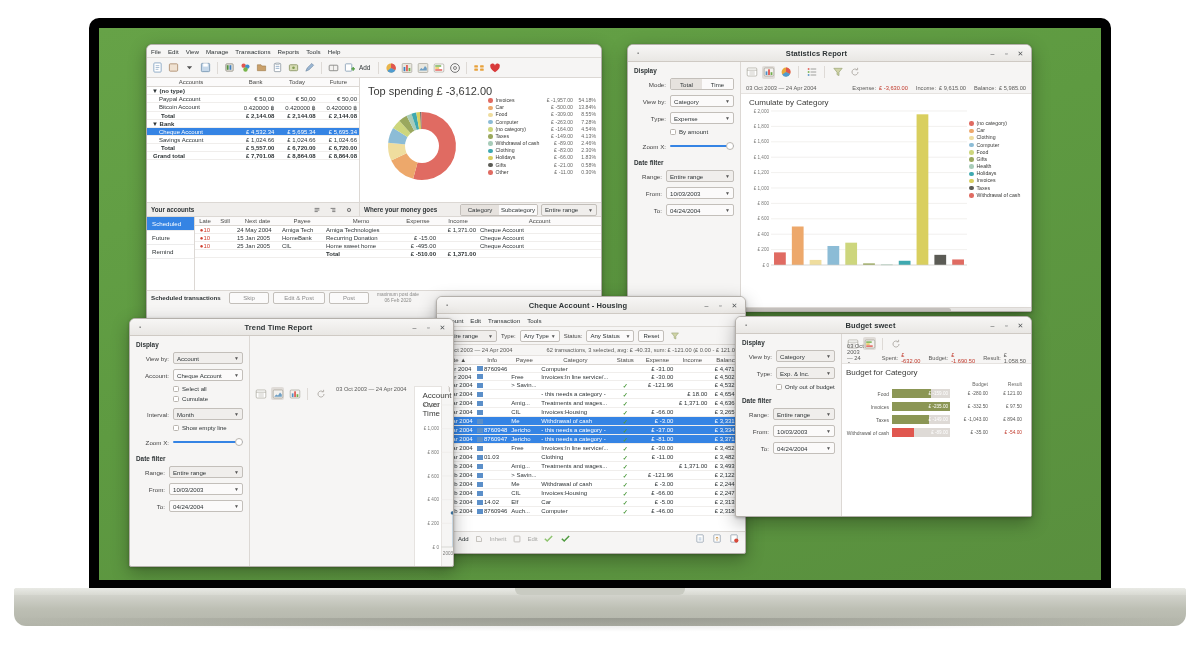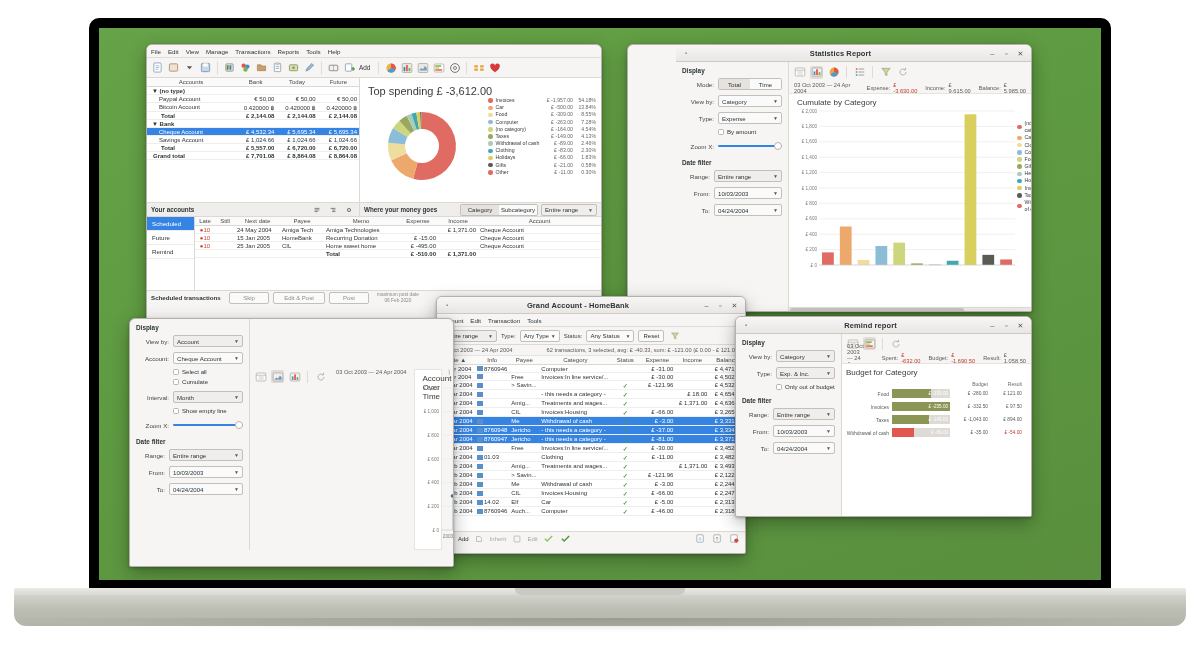--- a/index.html
+++ b/index.html
@@ -560,21 +560,21 @@
         <div class="btn" style="width:40px;">Skip</div>
         <div class="btn" style="width:52px;">Edit &amp; Post</div>
         <div class="btn" style="width:40px;">Post</div>
         <div style="margin-left:4px; text-align:center; line-height:1.1;">
           <div style="font-size:4.8px; color:#8a8a88;">maximum post date</div>
           <div style="font-size:4.8px; color:#8a8a88;">06 Feb 2020</div>
         </div>
       </div>
     </div>
 
-    <div class="win" style="left:528px; top:16px; width:405px; height:268px;padding-left:48px;">
+    <div class="win" style="left:528px; top:16px; width:405px; height:268px;">
       <div class="titlebar">
         <div class="tb-left">▪</div>
         <div class="t-title">Statistics Report</div>
         <div class="wbtns">
           <div class="wbtn">–</div>
           <div class="wbtn">▫</div>
           <div class="wbtn">✕</div>
         </div>
       </div>
       <div style="display:flex; height:250px;">
@@ -781,21 +781,21 @@
           <div class="hscroll">
               <div style="width:72%; margin-left:1px;"></div>
             </div>
         </div>
       </div>
     </div>
 
     <div class="win" style="left:337px; top:268px; width:310px; height:258px;">
       <div class="titlebar">
         <div class="tb-left">▪</div>
-        <div class="t-title">Grand Account - HomeBank</div>
+        <div class="t-title">Cheque Account - Housing</div>
         <div class="wbtns">
           <div class="wbtn">–</div>
           <div class="wbtn">▫</div>
           <div class="wbtn">✕</div>
         </div>
       </div>
       <div class="menubar">
         <span>Account</span>
         <span>Edit</span>
         <span>Transaction</span>
@@ -1061,20 +1061,29 @@
         <div class="ticon">
             <svg width="11" height="11" viewBox="0 0 12 12">
               <rect x="2" y="2" width="7" height="8" rx="0.7" fill="#fff" stroke="#8a9aa8" stroke-width="0.8"></rect>
               <circle cx="8" cy="8.2" r="2.3" fill="#d84a3a"></circle>
             </svg>
           </div>
       </div>
     </div>
 
     <div class="win" style="left:30px; top:290px; width:325px; height:249px;">
+      <div class="titlebar">
+        <div class="tb-left">▪</div>
+        <div class="t-title">Trend Time Report</div>
+        <div class="wbtns">
+          <div class="wbtn">–</div>
+          <div class="wbtn">▫</div>
+          <div class="wbtn">✕</div>
+        </div>
+      </div>
       <div style="display:flex; height:231px;">
         <div style="width:120px; border-right:1px solid #dcd8d4; padding:5px 6px;">
           <div class="panel-label" style="margin-bottom:4px;">Display</div>
           <div style="display:flex; align-items:center; gap:4px; margin-bottom:5px;">
             <div class="fld-label" style="width:33px;">View by:</div>
             <div class="combo flat" style="flex:1;">
                 <span>Account</span>
                 <span class="arr">▼</span>
               </div>
           </div>
@@ -1214,21 +1223,21 @@
           <div class="hscroll" style="margin:2px 4px 2px 2px;">
               <div style="width:88%; margin-left:1px;"></div>
             </div>
         </div>
       </div>
     </div>
 
     <div class="win" style="left:636px; top:288px; width:297px; height:201px;">
       <div class="titlebar">
         <div class="tb-left">▪</div>
-        <div class="t-title">Remind report</div>
+        <div class="t-title">Budget sweet</div>
         <div class="wbtns">
           <div class="wbtn">–</div>
           <div class="wbtn">▫</div>
           <div class="wbtn">✕</div>
         </div>
       </div>
       <div style="display:flex; height:224px;">
         <div style="width:106px; border-right:1px solid #dcd8d4; padding:5px 6px;">
           <div class="panel-label" style="margin-bottom:4px;">Display</div>
           <div style="display:flex; align-items:center; gap:4px; margin-bottom:5px;">

